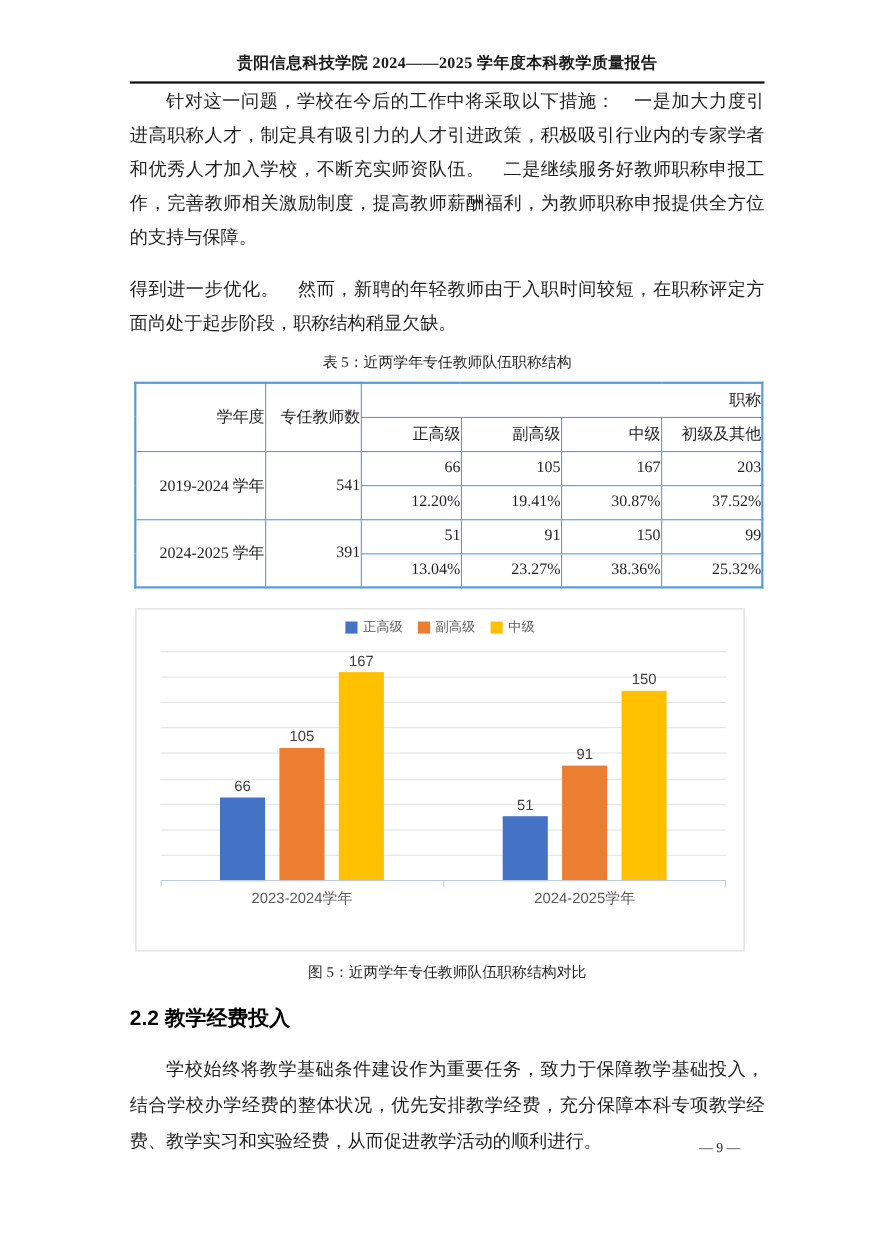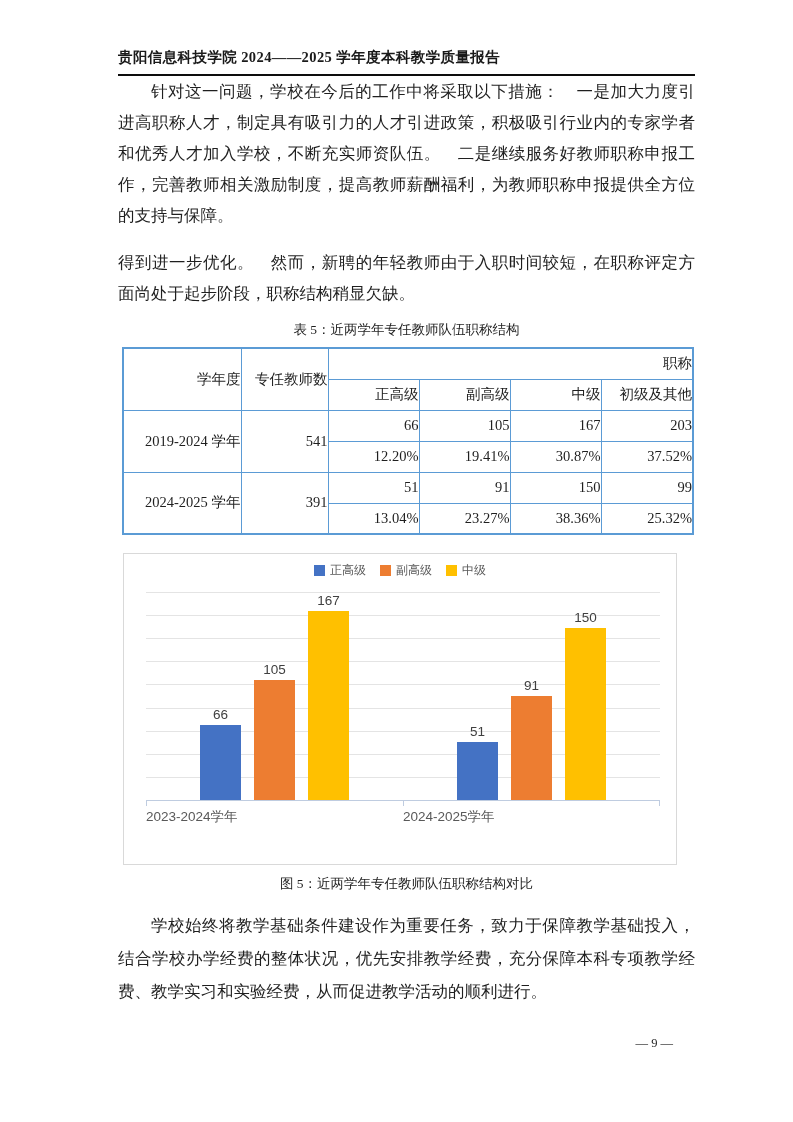--- a/index.html
+++ b/index.html
@@ -10,21 +10,21 @@
     font-family: "Liberation Serif", serif;
     color: #212121;
     position: relative;
     overflow: hidden;
   }
   .content { padding: 48px 98px 0 118px; }
 
   
   .doc-header { border-bottom: 2px solid #0d0d0d; padding-bottom: 7px; }
   .doc-header .title {
-    text-align: left; font-size: 14.5px; font-weight: bold;
+    text-align: center; font-size: 14.5px; font-weight: bold;
     letter-spacing: .4px; color: #1a1a1a;
   }
 
   
   .para { font-size: 16.5px; line-height: 31px; text-align: justify; margin: 0; color: #1f1f1f; }
   .p1 { margin-top: 16px; }
   .p2 { margin-top: 0; text-indent: 2em; }
   .p3 { margin-top: 16px; text-indent: 2em; line-height: 33px; }
 
   
@@ -53,21 +53,21 @@
   .groups { position: absolute; left: 0; right: 0; top: 0; bottom: 0; display: flex; }
   .group { flex: 1; height: 100%; }
   .bars { height: 100%; display: flex; align-items: flex-end; justify-content: center; gap: 13px; }
   .bar-wrap { height: 100%; display: flex; flex-direction: column; justify-content: flex-end; align-items: center; }
   .bar { width: 41px; }
   .bar-value { font-size: 13.5px; color: #404040; margin-bottom: 3px; }
   .axis { position: absolute; left: 0; right: 0; bottom: 0; height: 1px; background: #BFCCE0; }
   .tick { position: absolute; bottom: -5px; width: 1px; height: 5px; background: #BFCCE0; }
   .tick.t0 { left: 0; } .tick.t1 { left: 50%; } .tick.t2 { right: 0; }
   .x-labels { display: flex; margin: 7px 16px 0 22px; font-size: 13.5px; color: #595959; }
-  .x-labels .xlab { flex: 1; text-align: left; }
+  .x-labels .xlab { flex: 1; text-align: center; }
 
   .fig-caption { text-align: center; font-size: 13.5px; margin-top: 10px; color: #1f1f1f; }
   .section-heading {
     font-family: "Liberation Sans", sans-serif; font-weight: bold;
     font-size: 19px; margin-top: 20px; color: #000;
   }
   .page-number { position: absolute; top: 1036px; right: 120px; font-size: 12.5px; color: #1f1f1f; }
 </style>
 </head>
 <body>
@@ -200,18 +200,19 @@
       <div class="tick t2"></div>
     </div>
     <div class="x-labels">
       <div class="xlab">2023-2024学年</div>
       <div class="xlab">2024-2025学年</div>
     </div>
   </div>
 
   <div class="fig-caption">图 5：近两学年专任教师队伍职称结构对比</div>
 
+  <div class="section-heading">2.2 教学经费投入</div>
 
   <p class="para p3">学校始终将教学基础条件建设作为重要任务，致力于保障教学基础投入，结合学校办学经费的整体状况，优先安排教学经费，充分保障本科专项教学经费、教学实习和实验经费，从而促进教学活动的顺利进行。</p>
 
 </div>
 
 <div class="page-number">— 9 —</div>
 
 </body></html>

